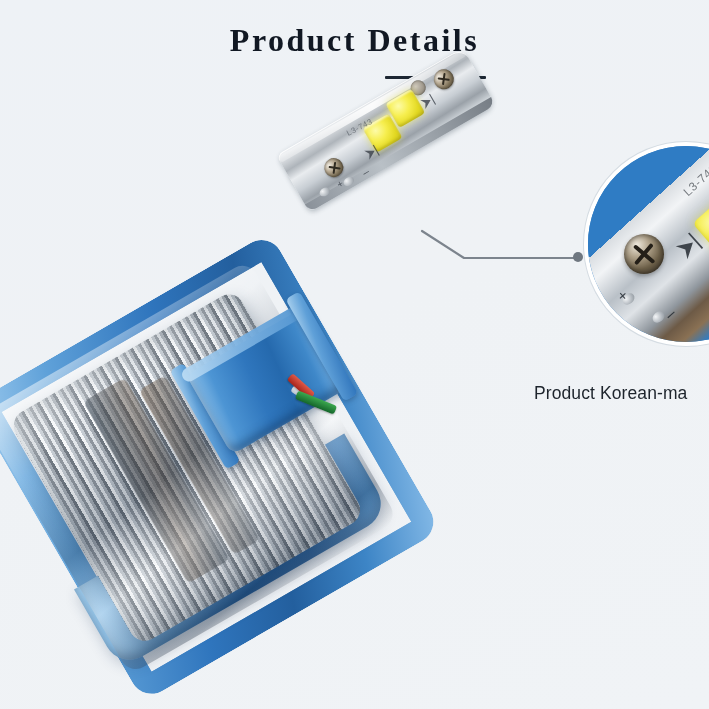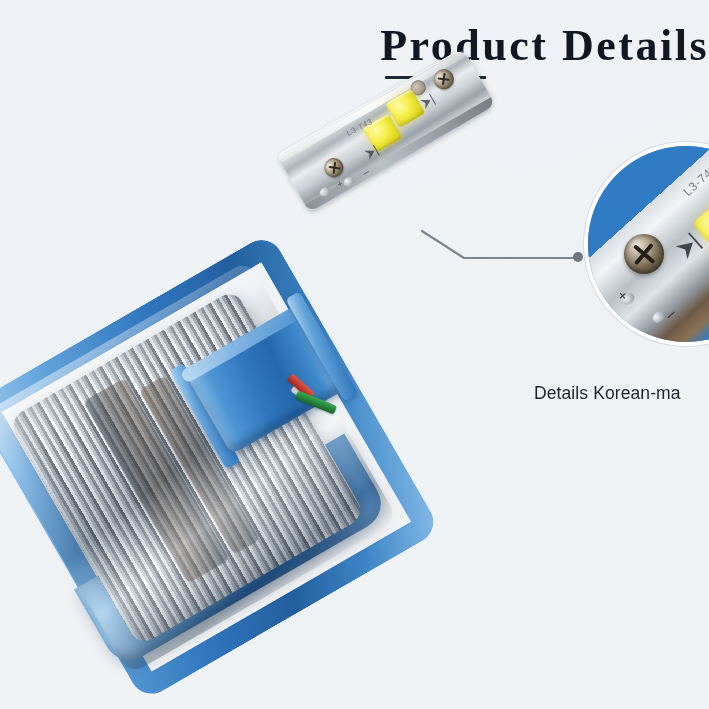--- a/index.html
+++ b/index.html
@@ -20,24 +20,24 @@
     background: linear-gradient(160deg, #eef2f6 0%, #eff2f5 45%, #f0f3f6 100%);
     overflow: hidden;
   }
 
   
   .title {
     position: absolute;
     left: 0;
     top: 24px;
     width: 709px;
-    text-align: right;
+    text-align: center;
     font-family: "Liberation Serif", "DejaVu Serif", serif;
     font-weight: bold;
-    font-size: 44px;
+    font-size: 32px;
     letter-spacing: 2.5px;
     color: #111823;
     line-height: 1;
     white-space: nowrap;
   }
   .title-rule {
     position: absolute;
     left: 385px;
     top: 76px;
     width: 101px;
@@ -537,15 +537,15 @@
 
     <div class="co-screw"></div>
     <div class="co-solder s1"></div>
     <div class="co-solder s2"></div>
     <div class="co-mark code">L3-743</div>
     <div class="co-mark diode">⮞|</div>
     <div class="co-mark plus">+</div>
     <div class="co-mark minus">–</div>
   </div>
 
-  <div class="caption">Details Korean-ma</div>
+  <div class="caption">Product Korean-ma</div>
 
 </div>
 
 </body></html>

